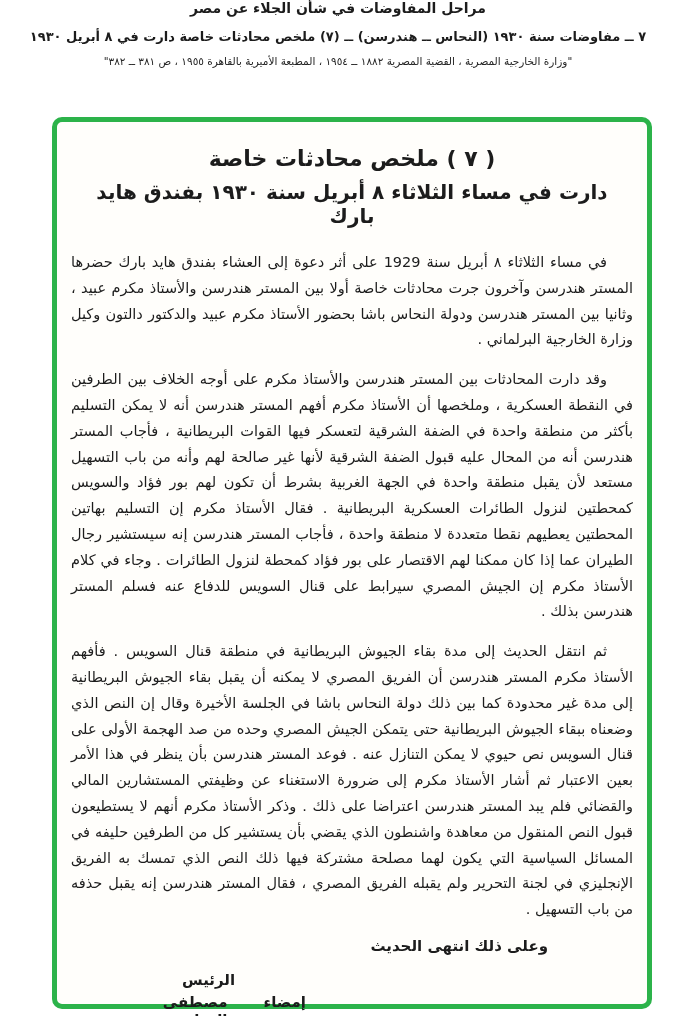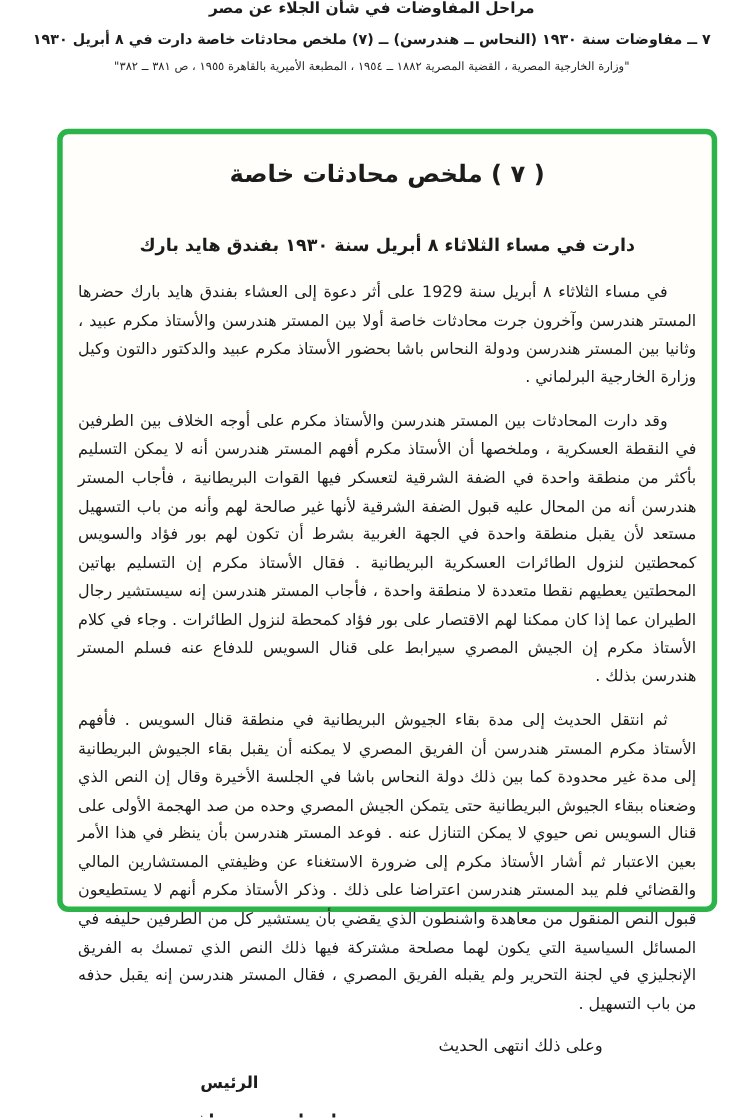--- a/index.html
+++ b/index.html
@@ -16,61 +16,61 @@
   .page-header { text-align: center; }
   .header-title { font-size: 14px; font-weight: bold; letter-spacing: 0.5px; }
   .header-subtitle { font-size: 13px; font-weight: bold; margin-top: 13px; padding: 0 12px; }
   .header-citation { font-size: 10.5px; margin-top: 11px; color: #242424; }
 
   .doc-frame {
     position: absolute;
     left: 52px;
     top: 117px;
     width: 600px;
-    height: 712px;
+    height: 892px;
     border: 5px solid #2cb34a;
     border-radius: 10px;
     background: #fffefb;
     padding: 16px 14px 8px 14px;
     box-sizing: border-box;
   }
   .doc-title {
     text-align: center;
     font-size: 22px;
     font-weight: bold;
     margin-top: 8px;
     letter-spacing: 1px;
   }
   .doc-subtitle {
     text-align: center;
-    font-size: 16px;
+    font-size: 20px;
     font-weight: bold;
-    margin-top: 42px;
+    margin-top: 9px;
   }
   .doc-body {
     margin-top: 22px;
     font-size: 14.5px;
     line-height: 1.78;
     text-align: justify;
   }
   .doc-body p { text-indent: 26px; margin: 0 0 14px 0; }
   .closing {
     font-size: 15px;
-    font-weight: normal;
+    font-weight: bold;
     text-align: right;
     margin: 8px 85px 0 0;
   }
   .signature {
     width: 195px;
     margin: 16px 40px 0 auto;
     margin-right: auto;
     margin-left: 40px;
     font-weight: bold;
   }
-  .sig-role { text-align: center; font-size: 15px; margin-bottom: 17px; }
+  .sig-role { text-align: center; font-size: 15px; margin-bottom: 4px; }
   .sig-line { display: flex; gap: 28px; font-size: 15px; }
 </style>
 </head>
 <body>
 
 <header class="page-header">
   <div class="header-title">مراحل المفاوضات في شأن الجلاء عن مصر</div>
   <div class="header-subtitle">٧ ــ مفاوضات سنة ١٩٣٠ (النحاس ــ هندرسن) ــ (٧) ملخص محادثات خاصة دارت في ٨ أبريل ١٩٣٠</div>
   <div class="header-citation">"وزارة الخارجية المصرية ، القضية المصرية ١٨٨٢ ــ ١٩٥٤ ، المطبعة الأميرية بالقاهرة ١٩٥٥ ، ص ٣٨١ ــ ٣٨٢"</div>
 </header>

